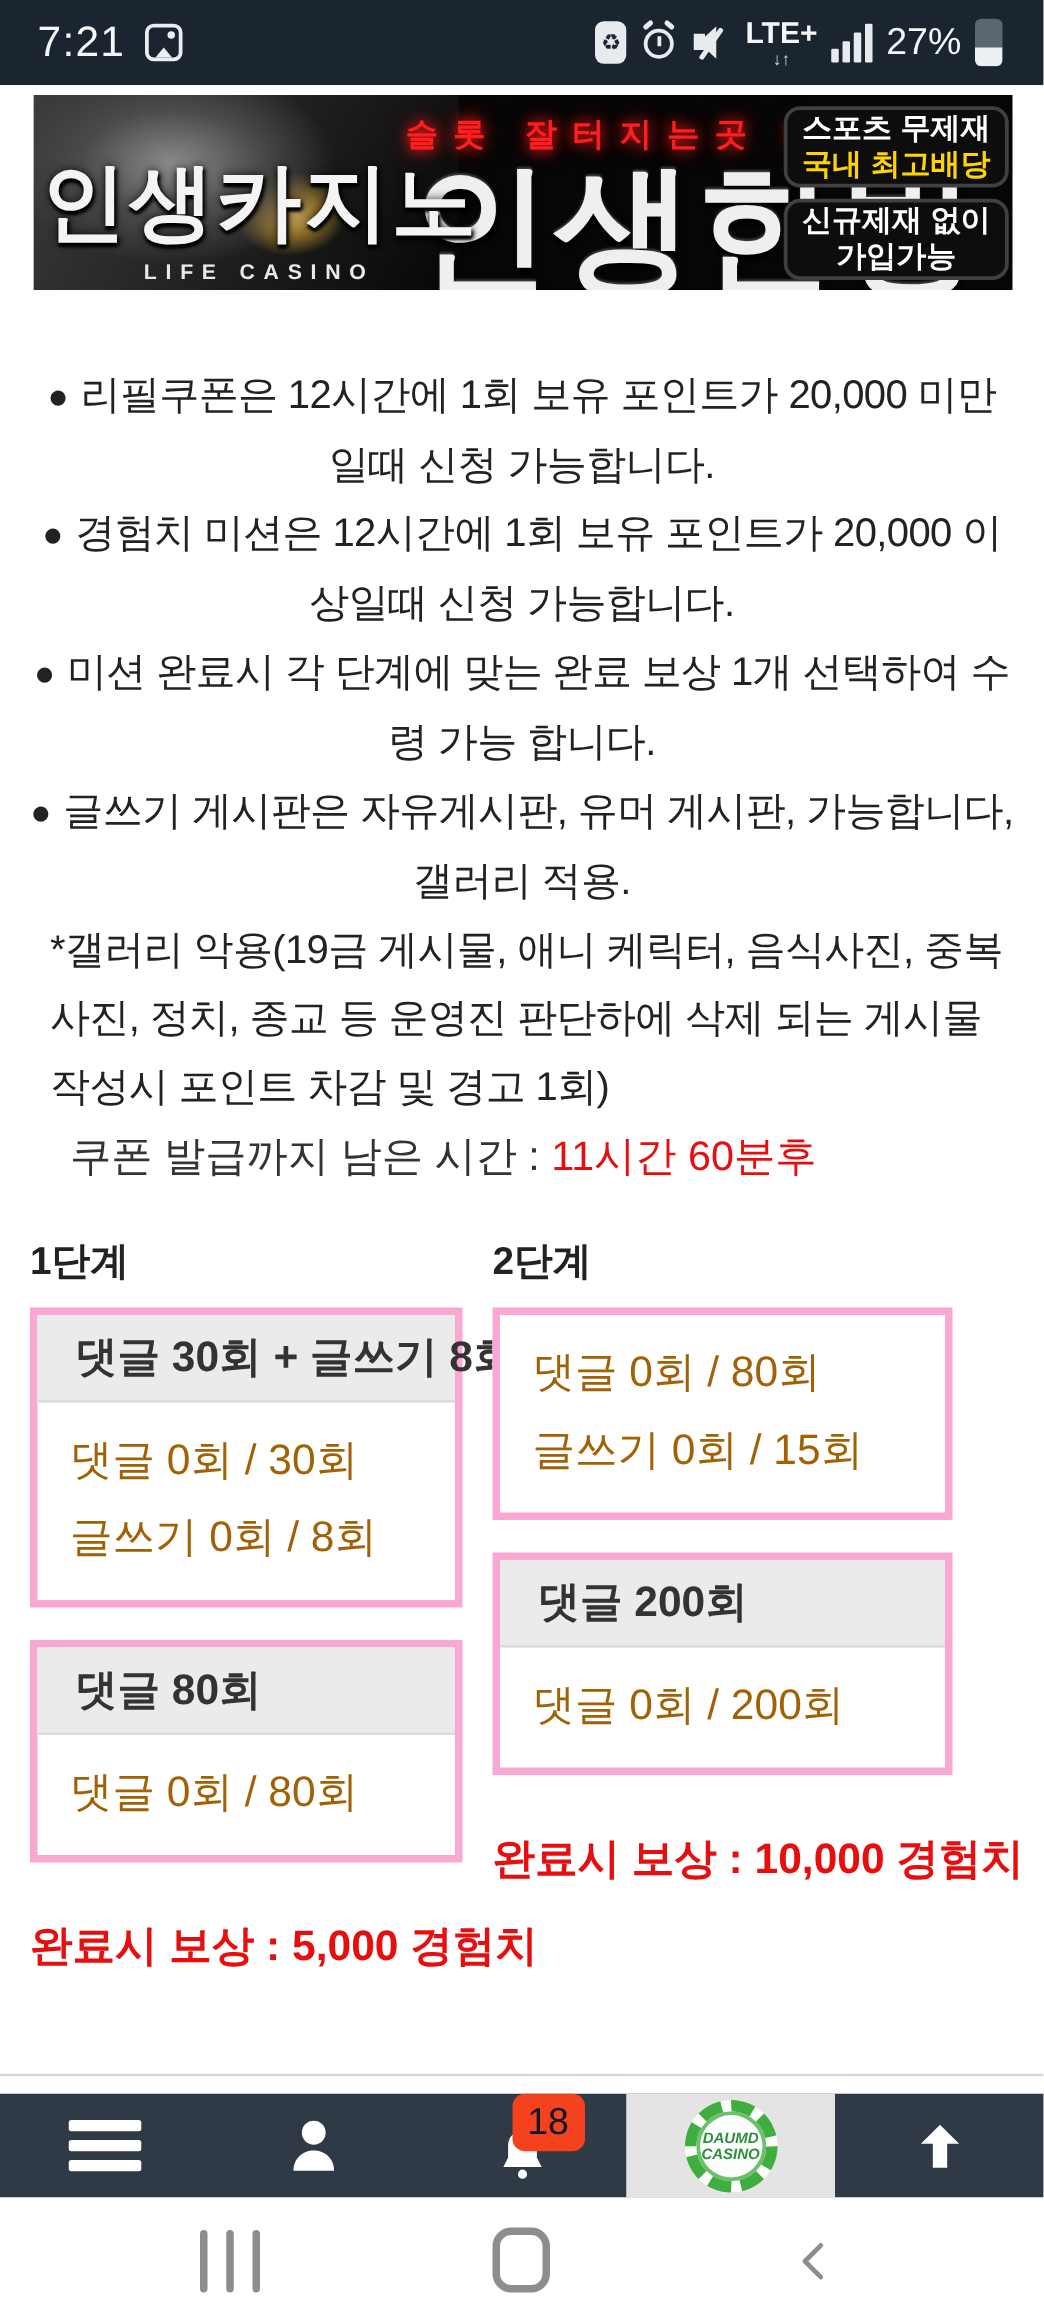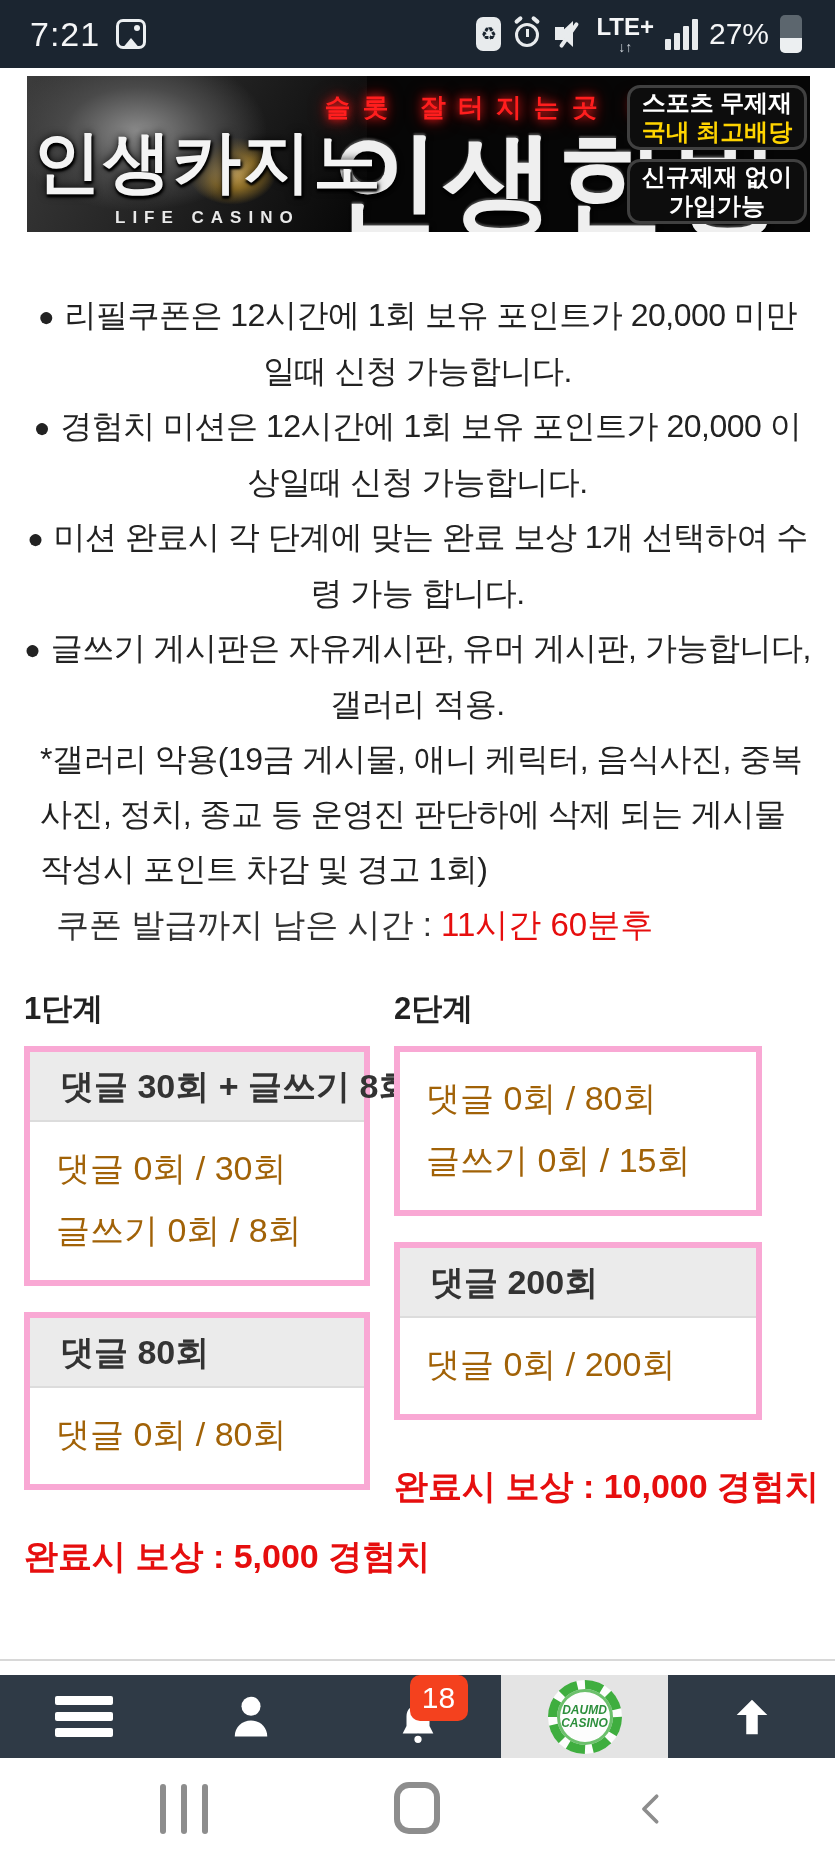--- a/index.html
+++ b/index.html
@@ -80,21 +80,21 @@
   .footer-divider { border-top:2px solid #d8d8d8; }
   .footer-gap { height:14px; background:#fff; }
   .bottom-nav { height:83px; background:#2f3a46; display:flex; }
   .nav-cell { width:167px; height:83px; display:flex; align-items:center; justify-content:center; position:relative; cursor:pointer; }
   .nav-cell.logo-cell { background:#e4e4e4; }
   .menu-icon { display:flex; flex-direction:column; gap:7px; }
   .menu-icon i { display:block; width:58px; height:9px; background:#fff; border-radius:2px; }
   .person-icon { width:52px; height:52px; }
   .bell-wrap { position:relative; width:60px; height:60px; }
   .bell-icon { position:absolute; left:6px; bottom:0px; width:48px; height:46px; }
-  .nav-badge { position:absolute; left:22px; top:-12px; min-width:58px; height:46px; background:#f4411e; border-radius:10px; color:#ffffff; font-size:30px; display:flex; align-items:center; justify-content:center; padding:0 8px; }
+  .nav-badge { position:absolute; left:22px; top:-12px; min-width:58px; height:46px; background:#f4411e; border-radius:10px; color:#0f172a; font-size:30px; display:flex; align-items:center; justify-content:center; padding:0 8px; }
   .casino-logo { width:74px; height:74px; border-radius:50%; background:#fdfdfd; border:9px dashed #3fae3f; box-shadow:0 0 0 3px #6cc06c inset; display:flex; flex-direction:column; align-items:center; justify-content:center; line-height:13px; }
   .casino-logo span { font-size:12px; font-weight:bold; color:#2c8f3c; letter-spacing:0px;font-style:italic; }
   .up-arrow-icon { width:46px; height:46px; }
 
   .android-nav { height:98px; background:#fff; position:relative; }
   .recents-icon { position:absolute; left:160px; top:26px; display:flex; gap:15px; }
   .recents-icon i { display:block; width:6px; height:50px; background:#8d8d8d; border-radius:3px; }
   .home-icon { position:absolute; left:394px; top:24px; width:46px; height:52px; border:6px solid #8d8d8d; border-radius:15px; }
   .back-icon { position:absolute; left:634px; top:26px; width:34px; height:50px; }
 </style>

